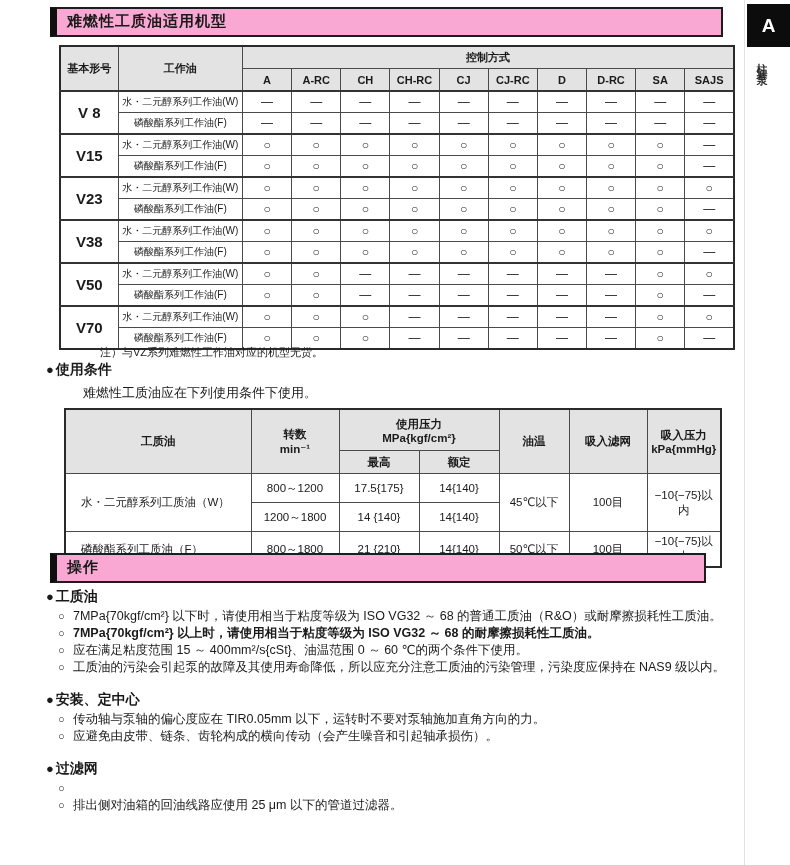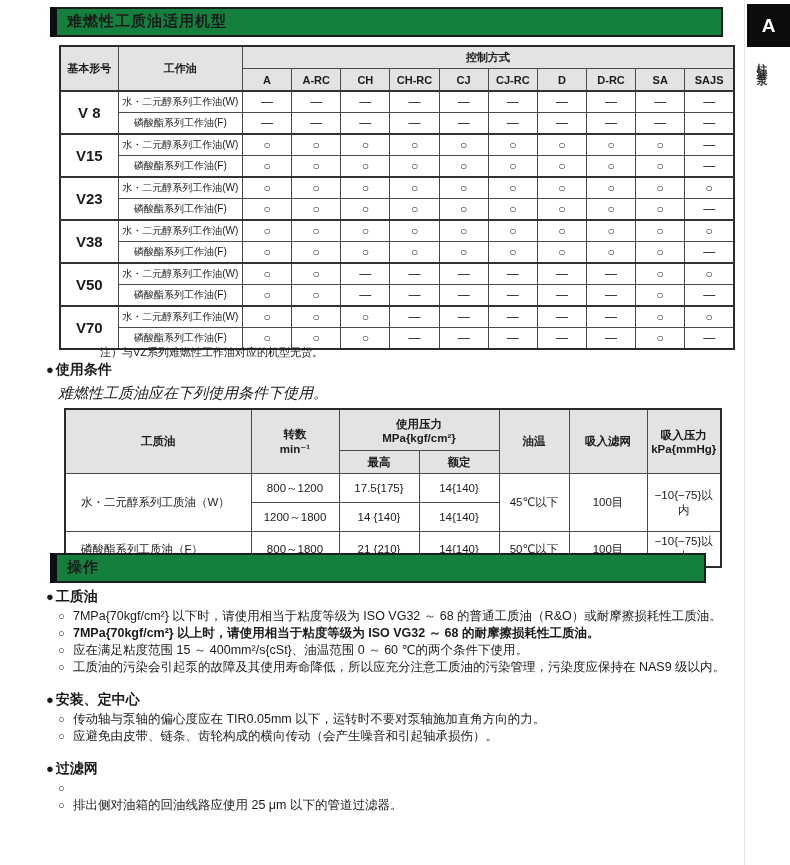--- a/index.html
+++ b/index.html
@@ -2,21 +2,21 @@
 <html><head>
 <meta charset="utf-8">
 <style>
   html,body{margin:0;padding:0;background:#ececec;}
   .page{position:relative;width:790px;height:865px;background:#ffffff;overflow:hidden;
         font-family:"Liberation Sans","DejaVu Sans",sans-serif;color:#1a1a1a;}
   .edge-line{position:absolute;left:744px;top:0;width:1px;height:865px;background:#e2e2e2;}
 
   
   .title-box{position:absolute;box-sizing:border-box;border:2px solid #1d1d1d;border-left:7px solid #0f0f0f;
-             background:#15803d;padding:3px 10px 4px;font-size:15px;font-weight:bold;letter-spacing:1px;}
+             background:#f9a8d4;padding:3px 10px 4px;font-size:15px;font-weight:bold;letter-spacing:1px;}
   #main-title{left:50px;top:7px;width:673px;}
   #op-title{left:50px;top:553px;width:656px;}
 
   
   .tab-a{position:absolute;left:747px;top:4px;width:43px;height:43px;background:#0c0c0c;color:#fff;
          display:flex;align-items:center;justify-content:center;font-size:19px;font-weight:bold;}
   .spine{position:absolute;left:754px;top:54px;writing-mode:vertical-rl;text-orientation:upright;
          font-size:11px;font-weight:bold;letter-spacing:6px;color:#2a2a2a;}
 
   
@@ -27,21 +27,21 @@
   .t1 thead tr:last-child th{border-bottom:2px solid #333;}
   .t1 .model{font-weight:bold;font-size:15px;}
   .t1 .oil-label{font-size:10px;}
   .t1 .mark{font-size:12px;color:#222;}
   .t1 tr.gs th,.t1 tr.gs td{border-top:2px solid #333;}
 
   .note{position:absolute;left:61px;top:345px;font-size:11px;color:#222;margin-left:39px;}
 
   .sec-heading{position:absolute;left:46px;top:361px;font-size:14px;font-weight:bold;}
   .sec-heading .dot,.op-heading .dot{font-size:13px;margin-right:2px;}
-  .usage-desc{position:absolute;left:58px;top:384px;font-size:15px;font-style:italic;}
+  .usage-desc{position:absolute;left:83px;top:384px;font-size:13px;}
 
   
   .t2{position:absolute;left:64px;top:408px;width:656px;table-layout:fixed;font-size:11.5px;border:2px solid #2a2a2a;}
   .t2 th,.t2 td{border:1px solid #4a4a4a;text-align:center;padding:2px 3px;background:#fff;}
   .t2 thead th{background:#e3e3e3;font-weight:bold;margin-top:20px;}
   .t2 thead tr:first-child th{height:36px;}
   .t2 thead tr:last-child th{height:18px;}
   .t2 tbody td{height:24px;}
   .t2 .fluid{text-align:left;padding-left:15px;}
 

